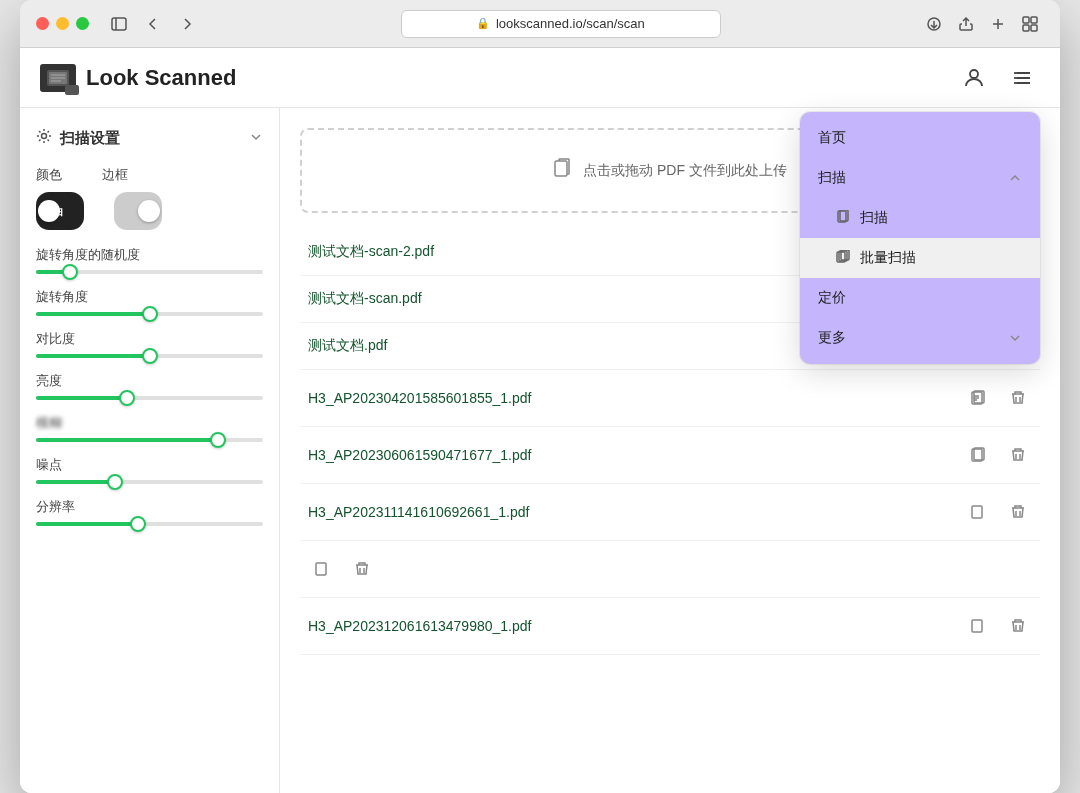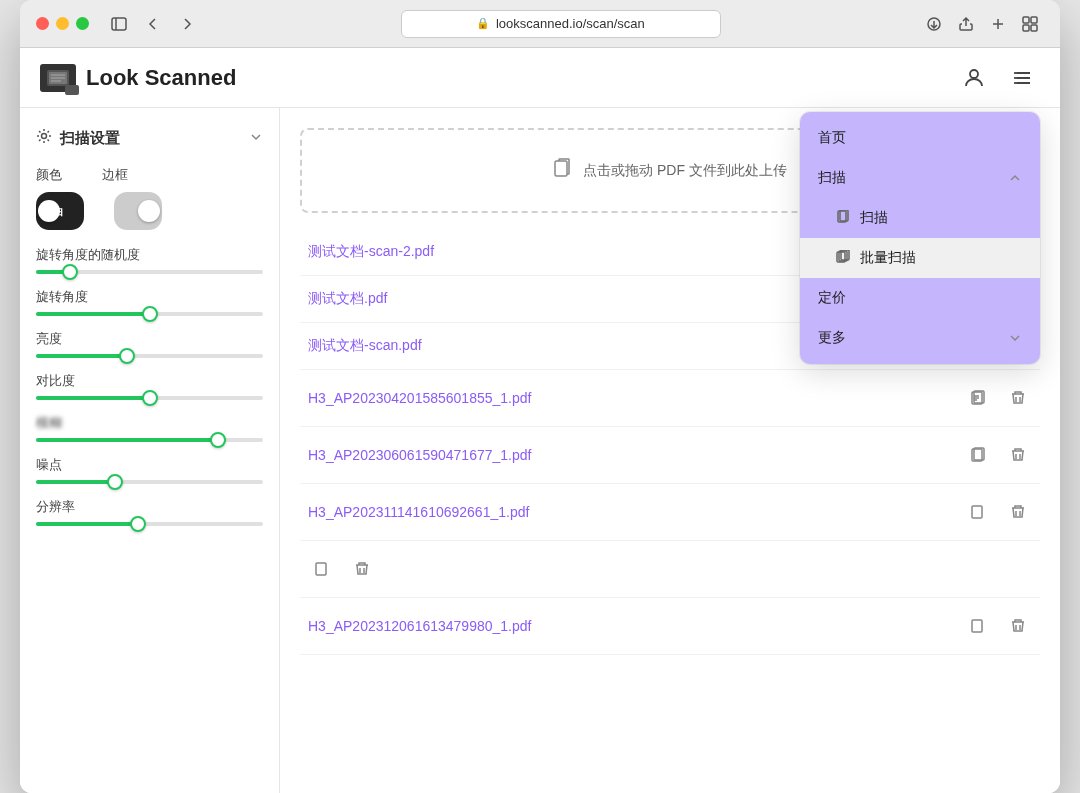--- a/index.html
+++ b/index.html
@@ -190,21 +190,21 @@
       display: flex; align-items: center; justify-content: center; gap: 10px;
       cursor: pointer;
     }
     .upload-icon { font-size: 20px; color: #888; }
 
     .file-list { }
     .file-item {
       display: flex; align-items: center; justify-content: space-between;
       padding: 14px 8px;
       border-bottom: 1px solid #f0f0f0;
-      font-size: 14px; color: #8b5cf6;
+      font-size: 14px; color: #14532d;
     }
     .file-name { flex: 1; }
     .file-actions {
       display: flex; gap: 12px; align-items: center;
     }
     .file-action-btn {
       width: 28px; height: 28px; background: transparent; border: none;
       cursor: pointer; color: #888; font-size: 16px;
       display: flex; align-items: center; justify-content: center;
       border-radius: 4px;
@@ -401,32 +401,32 @@
 
         <div class="slider-group">
           <div class="slider-label">旋转角度</div>
           <div class="slider-track">
             <div class="slider-fill" style="width: 50%;"></div>
             <div class="slider-thumb" style="left: calc(50% - 8px);"></div>
           </div>
         </div>
 
         <div class="slider-group">
+          <div class="slider-label">对比度</div>
+          <div class="slider-track">
+            <div class="slider-fill" style="width: 50%;"></div>
+            <div class="slider-thumb" style="left: calc(50% - 8px);"></div>
+          </div>
+        </div>
+
+        <div class="slider-group">
           <div class="slider-label">亮度</div>
           <div class="slider-track">
             <div class="slider-fill" style="width: 40%;"></div>
             <div class="slider-thumb" style="left: calc(40% - 8px);"></div>
-          </div>
-        </div>
-
-        <div class="slider-group">
-          <div class="slider-label">对比度</div>
-          <div class="slider-track">
-            <div class="slider-fill" style="width: 50%;"></div>
-            <div class="slider-thumb" style="left: calc(50% - 8px);"></div>
           </div>
         </div>
 
         <div class="slider-group">
           <div class="blurred-label">模糊</div>
           <div class="slider-track">
             <div class="slider-fill" style="width: 80%;"></div>
             <div class="slider-thumb" style="left: calc(80% - 8px);"></div>
           </div>
         </div>
@@ -459,24 +459,24 @@
           </span>
           <span>点击或拖动 PDF 文件到此处上传</span>
         </div>
 
         <div class="file-list">
 
           <div class="file-item">
             <span class="file-name">测试文档-scan-2.pdf</span>
           </div>
           <div class="file-item">
+            <span class="file-name">测试文档-scan.pdf</span>
+          </div>
+          <div class="file-item">
             <span class="file-name">测试文档.pdf</span>
-          </div>
-          <div class="file-item">
-            <span class="file-name">测试文档-scan.pdf</span>
           </div>
 
           <div class="file-item">
             <span class="file-name">H3_AP202304201585601855_1.pdf</span>
             <div class="file-actions">
               <button class="file-action-btn" title="Scan">
                 <svg width="16" height="16" viewBox="0 0 16 16" fill="none" stroke="currentColor" stroke-width="1.5">
                   <rect x="2" y="2" width="10" height="12" rx="1"></rect>
                   <rect x="4" y="1" width="10" height="12" rx="1" fill="none"></rect>
                   <line x1="4" y1="6" x2="9" y2="6"></line>

